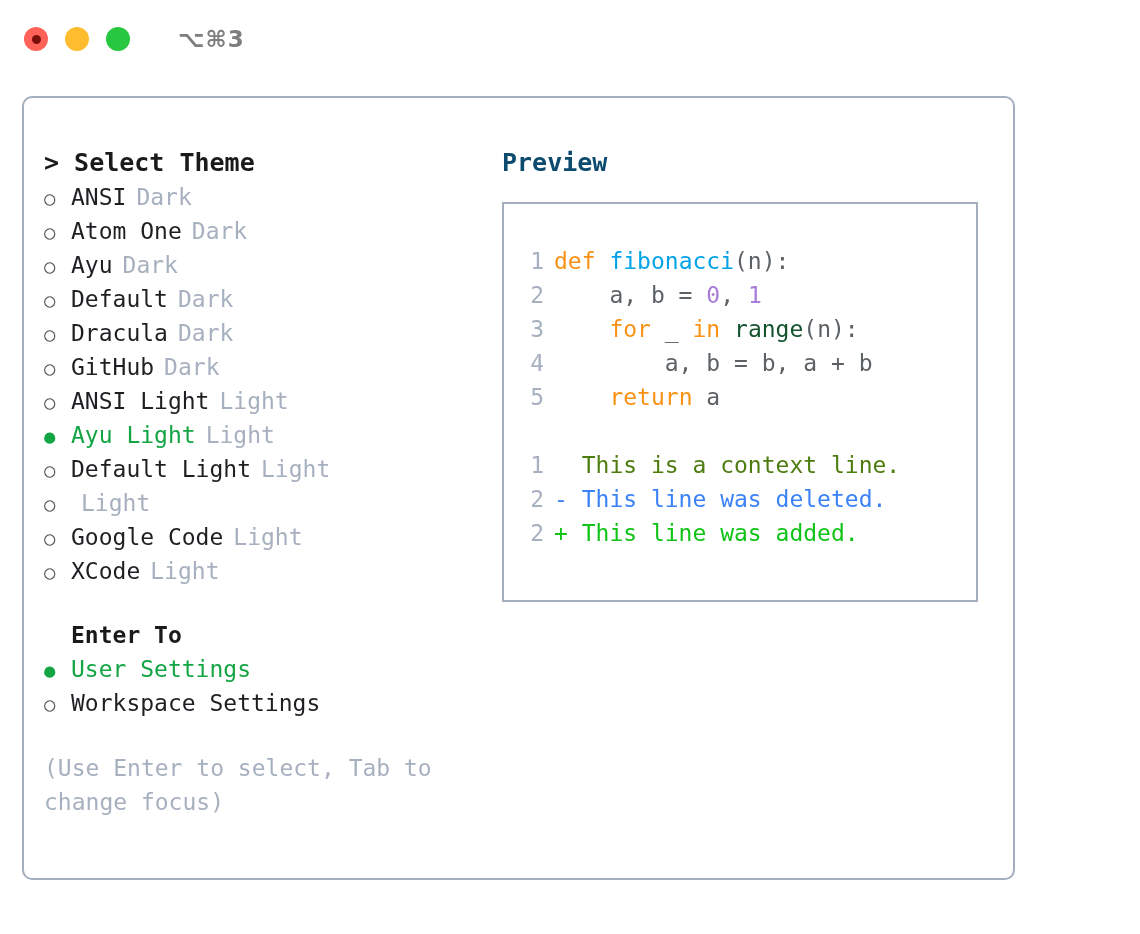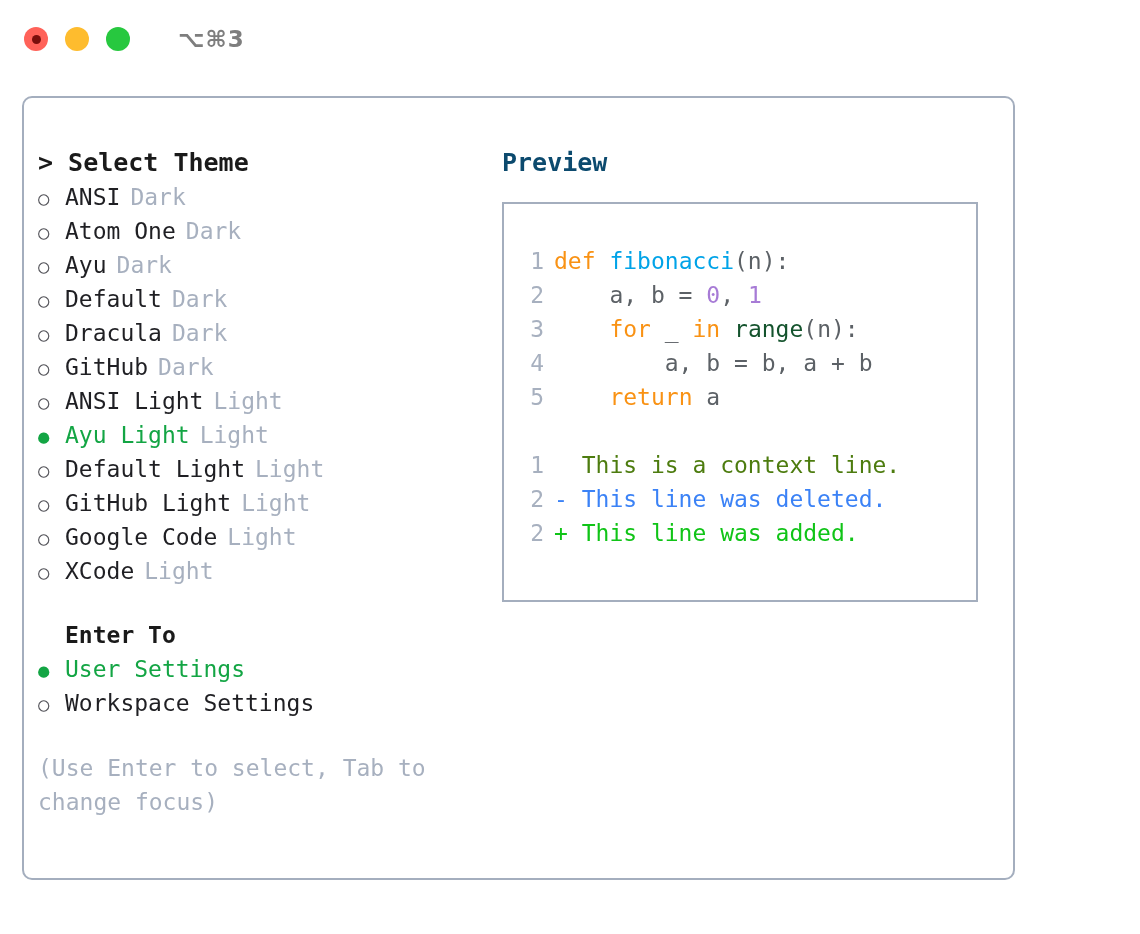--- a/index.html
+++ b/index.html
@@ -82,21 +82,21 @@
     position: absolute;
     left: 0;
     top: 0;
     width: 100%;
     height: 100%;
   }
 
   
   .left-col {
     position: absolute;
-    left: 14px;
+    left: 20px;
     top: 48px;
     width: 460px;
   }
 
   .heading {
     font-size: 25px;
     font-weight: 700;
     color: #1A1A1A;
     line-height: 34px;
     white-space: pre;
@@ -233,21 +233,21 @@
         <div class="list" id="theme-list">
             <div class="row"><span class="bullet">○</span><span class="row-name">ANSI</span><span class="row-tag">Dark</span></div>
             <div class="row"><span class="bullet">○</span><span class="row-name">Atom One</span><span class="row-tag">Dark</span></div>
             <div class="row"><span class="bullet">○</span><span class="row-name">Ayu</span><span class="row-tag">Dark</span></div>
             <div class="row"><span class="bullet">○</span><span class="row-name">Default</span><span class="row-tag">Dark</span></div>
             <div class="row"><span class="bullet">○</span><span class="row-name">Dracula</span><span class="row-tag">Dark</span></div>
             <div class="row"><span class="bullet">○</span><span class="row-name">GitHub</span><span class="row-tag">Dark</span></div>
             <div class="row"><span class="bullet">○</span><span class="row-name">ANSI Light</span><span class="row-tag">Light</span></div>
             <div class="row selected"><span class="bullet sel">●</span><span class="row-name">Ayu Light</span><span class="row-tag">Light</span></div>
             <div class="row"><span class="bullet">○</span><span class="row-name">Default Light</span><span class="row-tag">Light</span></div>
-            <div class="row"><span class="bullet">○</span><span class="row-name">GitHub Light</span><span class="row-tag">Light</span></div>
+            <div class="row"><span class="bullet">○</span><span class="row-tag">Light</span></div>
             <div class="row"><span class="bullet">○</span><span class="row-name">Google Code</span><span class="row-tag">Light</span></div>
             <div class="row"><span class="bullet">○</span><span class="row-name">XCode</span><span class="row-tag">Light</span></div>
           </div>
 
         <div class="spacer-28"></div>
         <div class="subheading">Enter To</div>
         <div class="list" id="apply-to-list">
             <div class="row selected"><span class="bullet sel">●</span><span class="row-name">User Settings</span></div>
             <div class="row"><span class="bullet">○</span><span class="row-name">Workspace Settings</span></div>
           </div>

